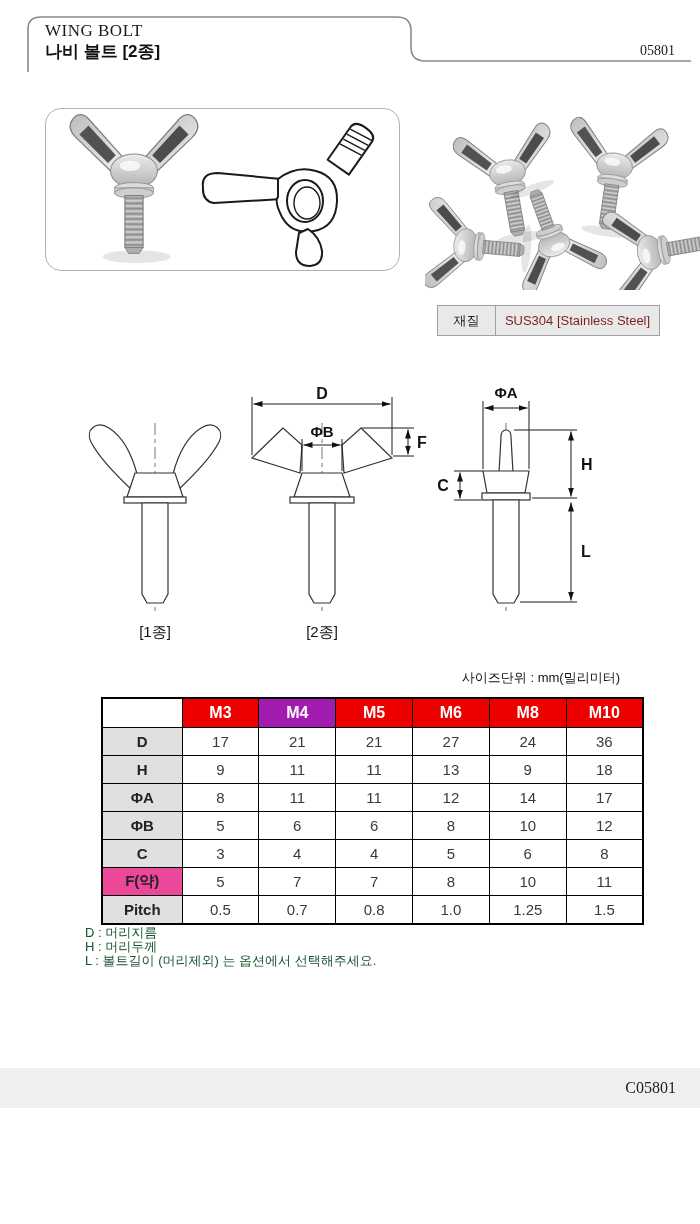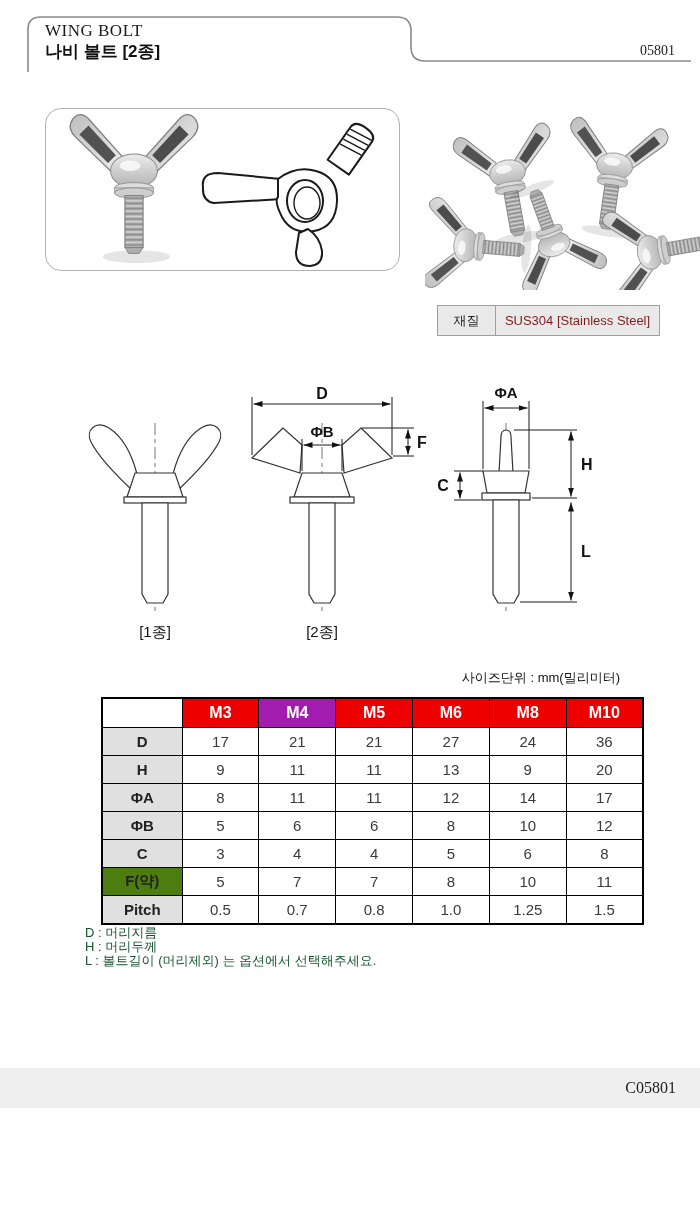--- a/index.html
+++ b/index.html
@@ -222,21 +222,21 @@
         <td>24</td>
         <td>36</td>
       </tr>
       <tr>
         <th style="background:#e0e0e0">H</th>
         <td>9</td>
         <td>11</td>
         <td>11</td>
         <td>13</td>
         <td>9</td>
-        <td>20</td>
+        <td>18</td>
       </tr>
       <tr>
         <th style="background:#e0e0e0">ΦA</th>
         <td>8</td>
         <td>11</td>
         <td>11</td>
         <td>12</td>
         <td>14</td>
         <td>17</td>
       </tr>
@@ -252,21 +252,21 @@
       <tr>
         <th style="background:#e0e0e0">C</th>
         <td>3</td>
         <td>4</td>
         <td>4</td>
         <td>5</td>
         <td>6</td>
         <td>8</td>
       </tr>
       <tr>
-        <th style="background:#4d7c0f">F(약)</th>
+        <th style="background:#ec4899">F(약)</th>
         <td>5</td>
         <td>7</td>
         <td>7</td>
         <td>8</td>
         <td>10</td>
         <td>11</td>
       </tr>
       <tr>
         <th style="background:#e0e0e0">Pitch</th>
         <td>0.5</td>

